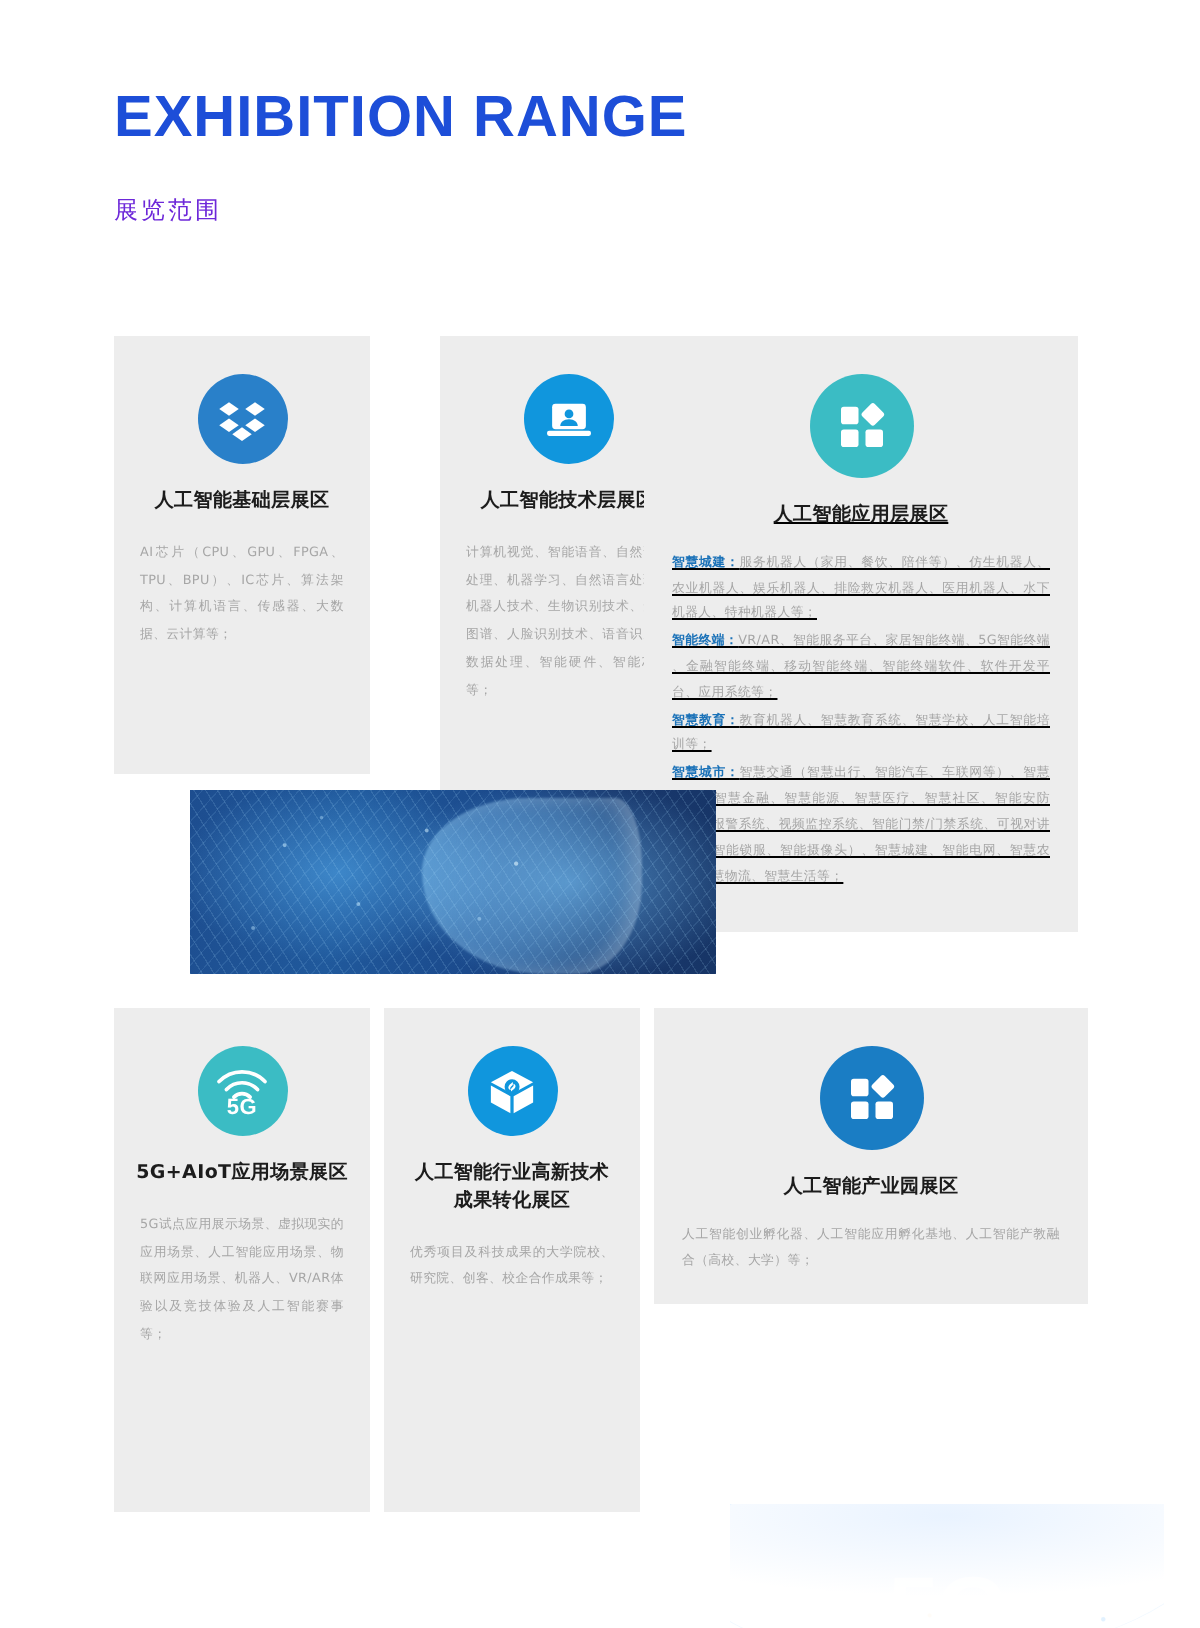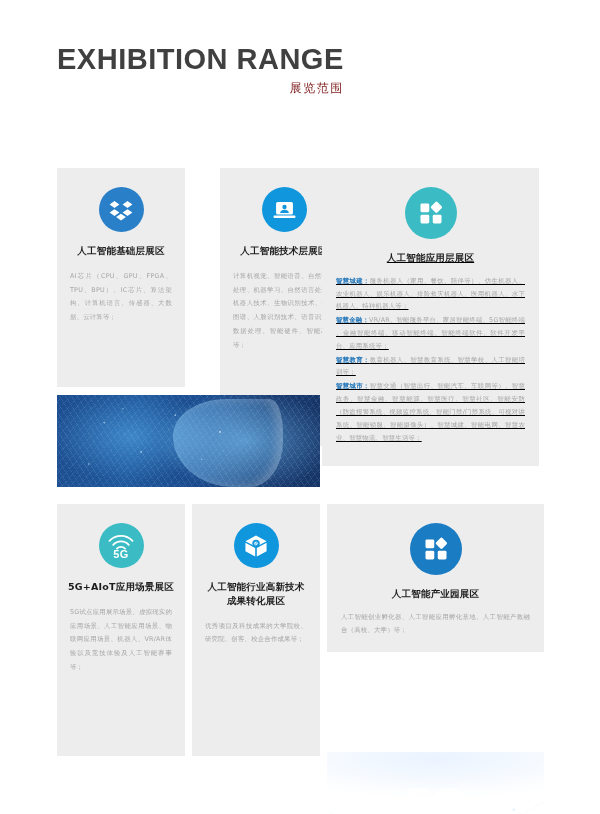--- a/index.html
+++ b/index.html
@@ -31,32 +31,31 @@
   }
   .title-block {
     position: absolute;
     left: 0;
     top: 0;
   }
   .main-title {
     font-size: 29px;
     font-weight: bold;
     letter-spacing: 0.5px;
-    color: #404040;
+    color: #1d4ed8;
     line-height: 1.05;
     font-family: "Liberation Sans", sans-serif;
     white-space: nowrap;
   }
   .sub-title {
-    margin-top: 6px;
+    margin-top: 23px;
     font-size: 12px;
-    color: #7f1d1d;
+    color: #6d28d9;
     letter-spacing: 1.5px;
     font-family: "Liberation Sans", sans-serif;
-    text-align: right;
   }
   .header-right {
     position: absolute;
     right: 0;
     top: 8px;
     text-align: right;
   }
   .header-right .line {
     font-size: 9.5px;
     color: #b4b4b4;
@@ -72,20 +71,21 @@
     height: 1.5px;
     background: #9a9a9a;
   }
 
   
   .grid {
     position: absolute;
     left: 57px;
     top: 168px;
     width: 487px;
+    padding-left: 38px;
   }
 
   .card {
     background: #ededed;
     box-sizing: border-box;
     position: absolute;
   }
 
   .icon-wrap {
     display: flex;
@@ -301,21 +301,21 @@
               <rect x="4" y="18" width="10" height="10" rx="1.6"></rect>
               <rect x="18" y="18" width="10" height="10" rx="1.6"></rect>
               <rect x="17.2" y="4.4" width="10" height="10" rx="1.6" transform="rotate(45 22.2 9.4)"></rect>
             </g>
           </svg>
         </div>
       </div>
       <div class="card-title">人工智能应用层展区</div>
       <div class="card-body wide">
         <p><span class="lead">智慧城建：</span><span>服务机器人（家用、餐饮、陪伴等）、仿生机器人、农业机器人、娱乐机器人、排险救灾机器人、医用机器人、水下机器人、特种机器人等；</span></p>
-        <p><span class="lead">智慧金融：</span><span>VR/AR、智能服务平台、家居智能终端、5G智能终端 、金融智能终端、移动智能终端、智能终端软件、软件开发平台、应用系统等；</span></p>
+        <p><span class="lead">智能终端：</span><span>VR/AR、智能服务平台、家居智能终端、5G智能终端 、金融智能终端、移动智能终端、智能终端软件、软件开发平台、应用系统等；</span></p>
         <p><span class="lead">智慧教育：</span><span>教育机器人、智慧教育系统、智慧学校、人工智能培训等；</span></p>
         <p><span class="lead">智慧城市：</span><span>智慧交通（智慧出行、智能汽车、车联网等）、智慧政务、智慧金融、智慧能源、智慧医疗、智慧社区、智能安防（防盗报警系统、视频监控系统、智能门禁/门禁系统、可视对讲系统、智能锁服、智能摄像头）、智慧城建、智能电网、智慧农业、智慧物流、智慧生活等；</span></p>
       </div>
     </div>
 
     <div class="photo photo-ai" style="left:0px; top:227px; width:263px; height:92px;">
       <div class="face-profile"></div>
     </div>
 
     <div class="card" style="left:0px; top:336px; width:128px; height:252px;">

